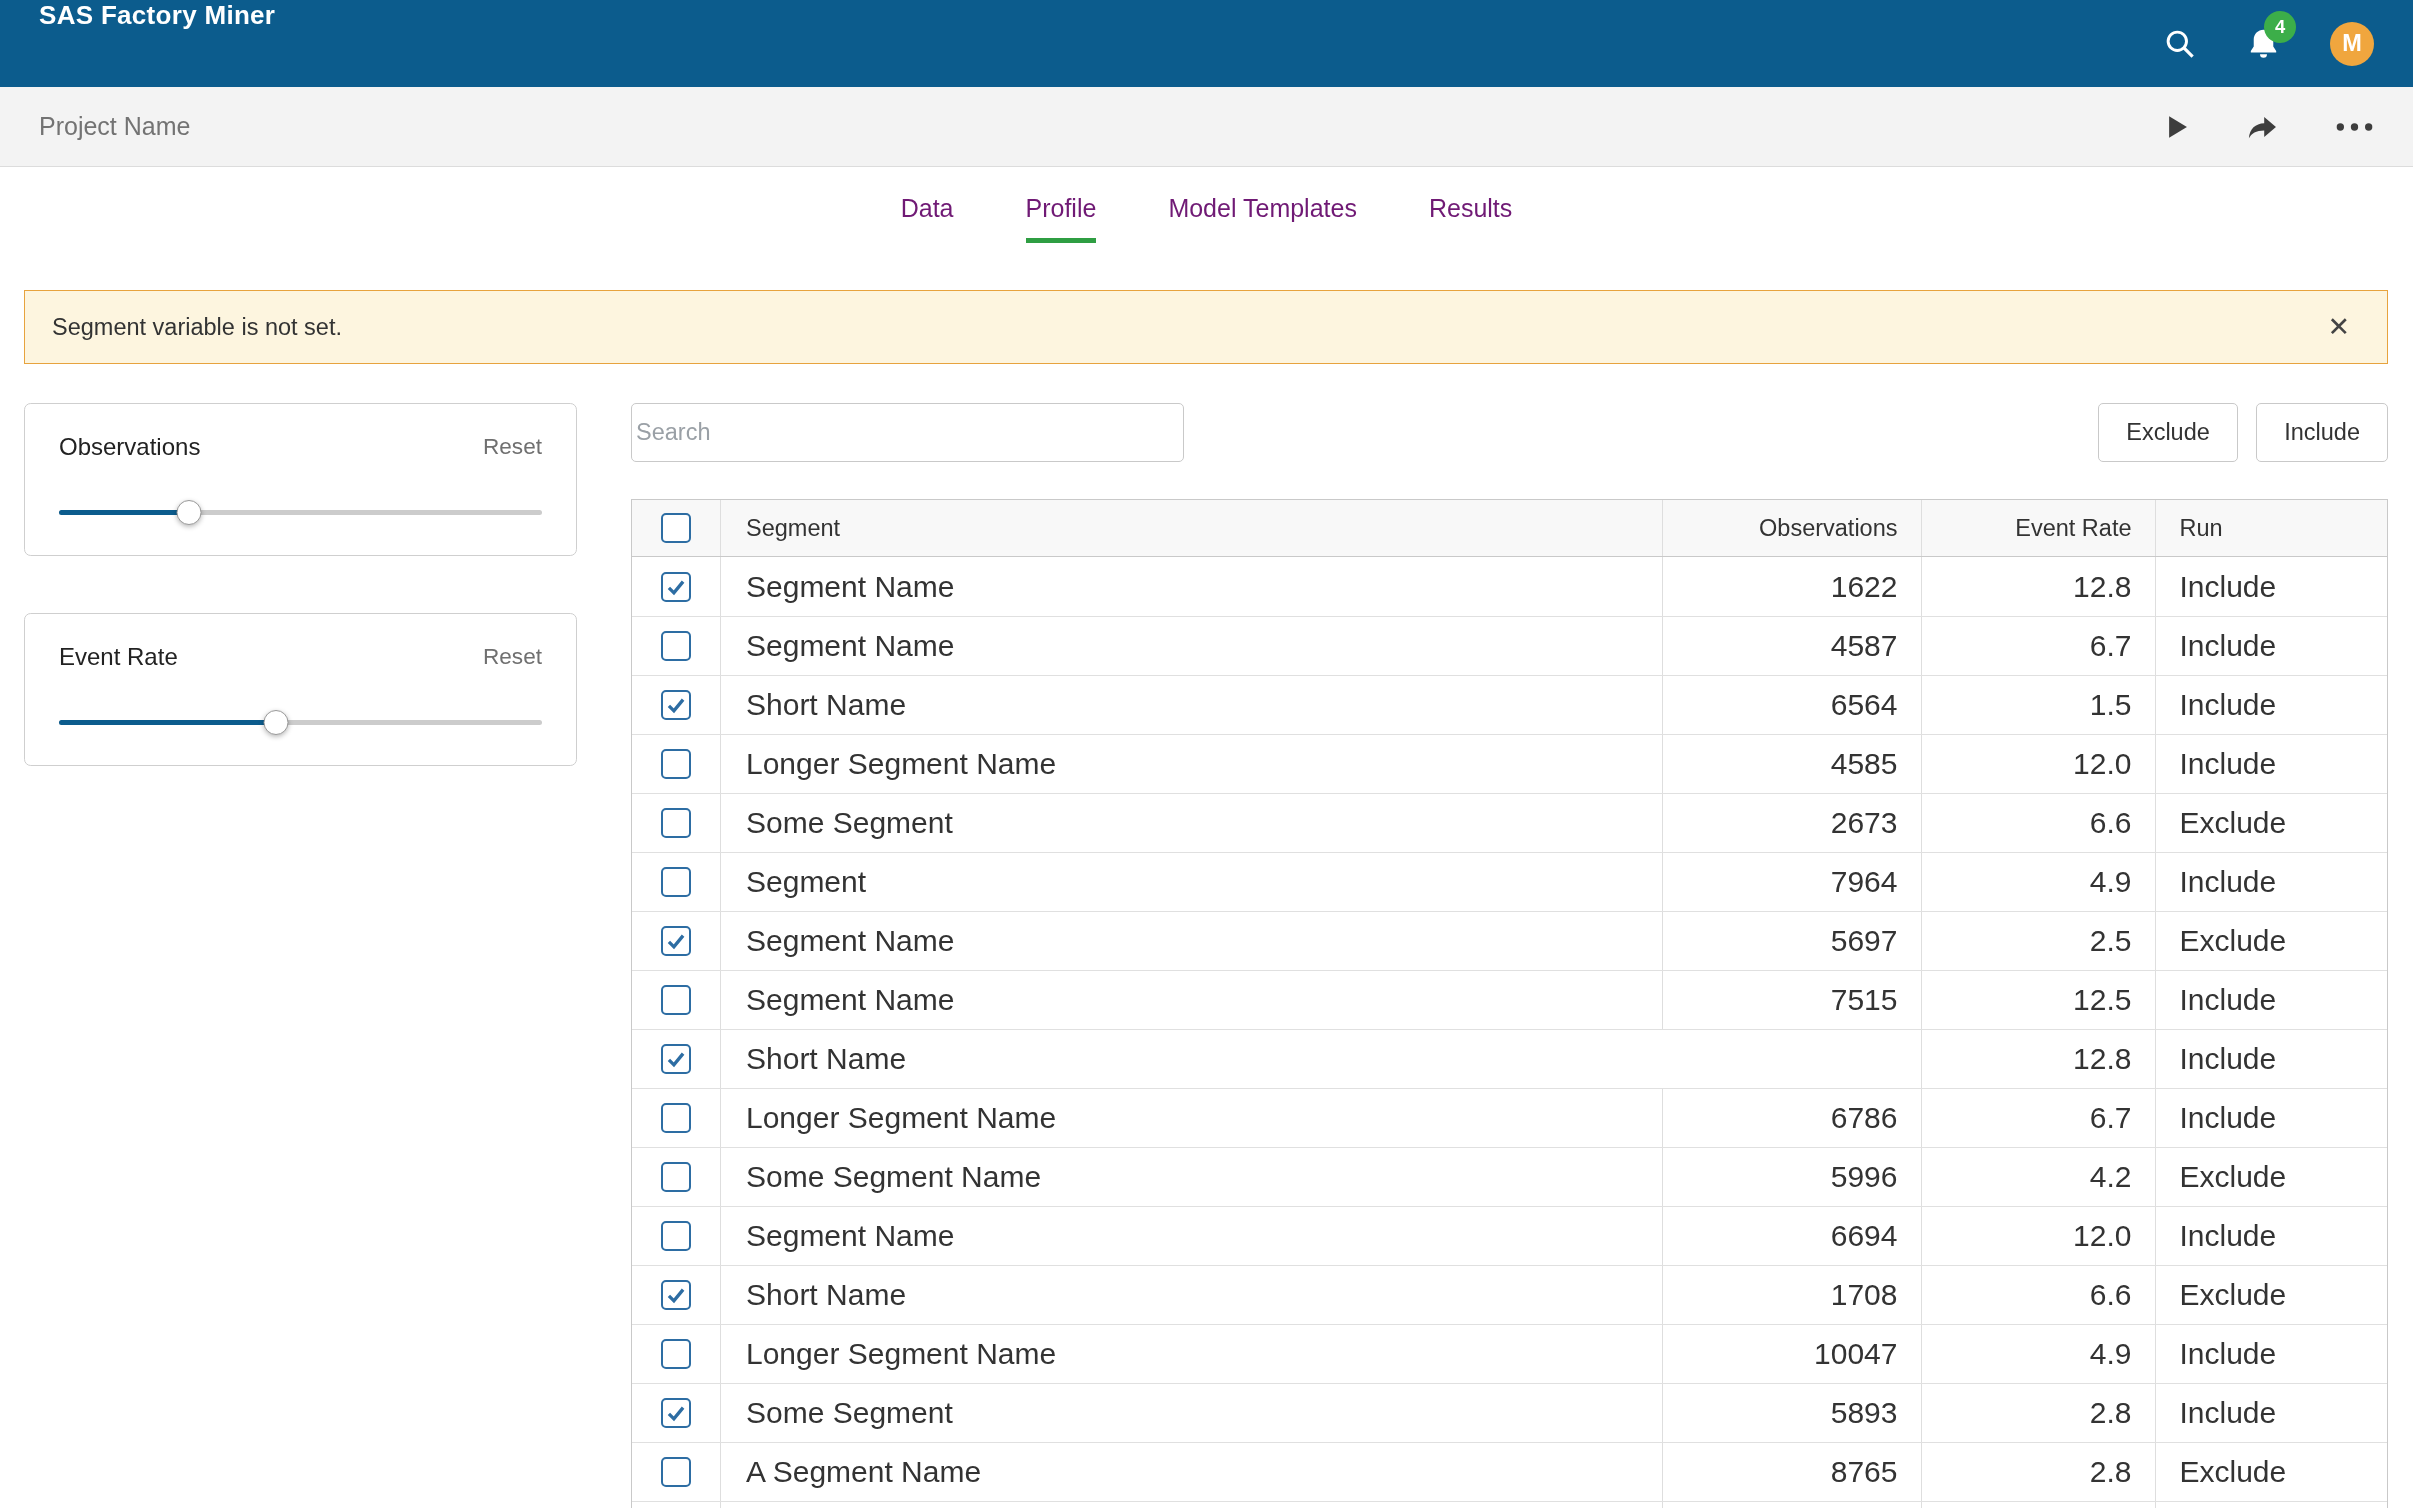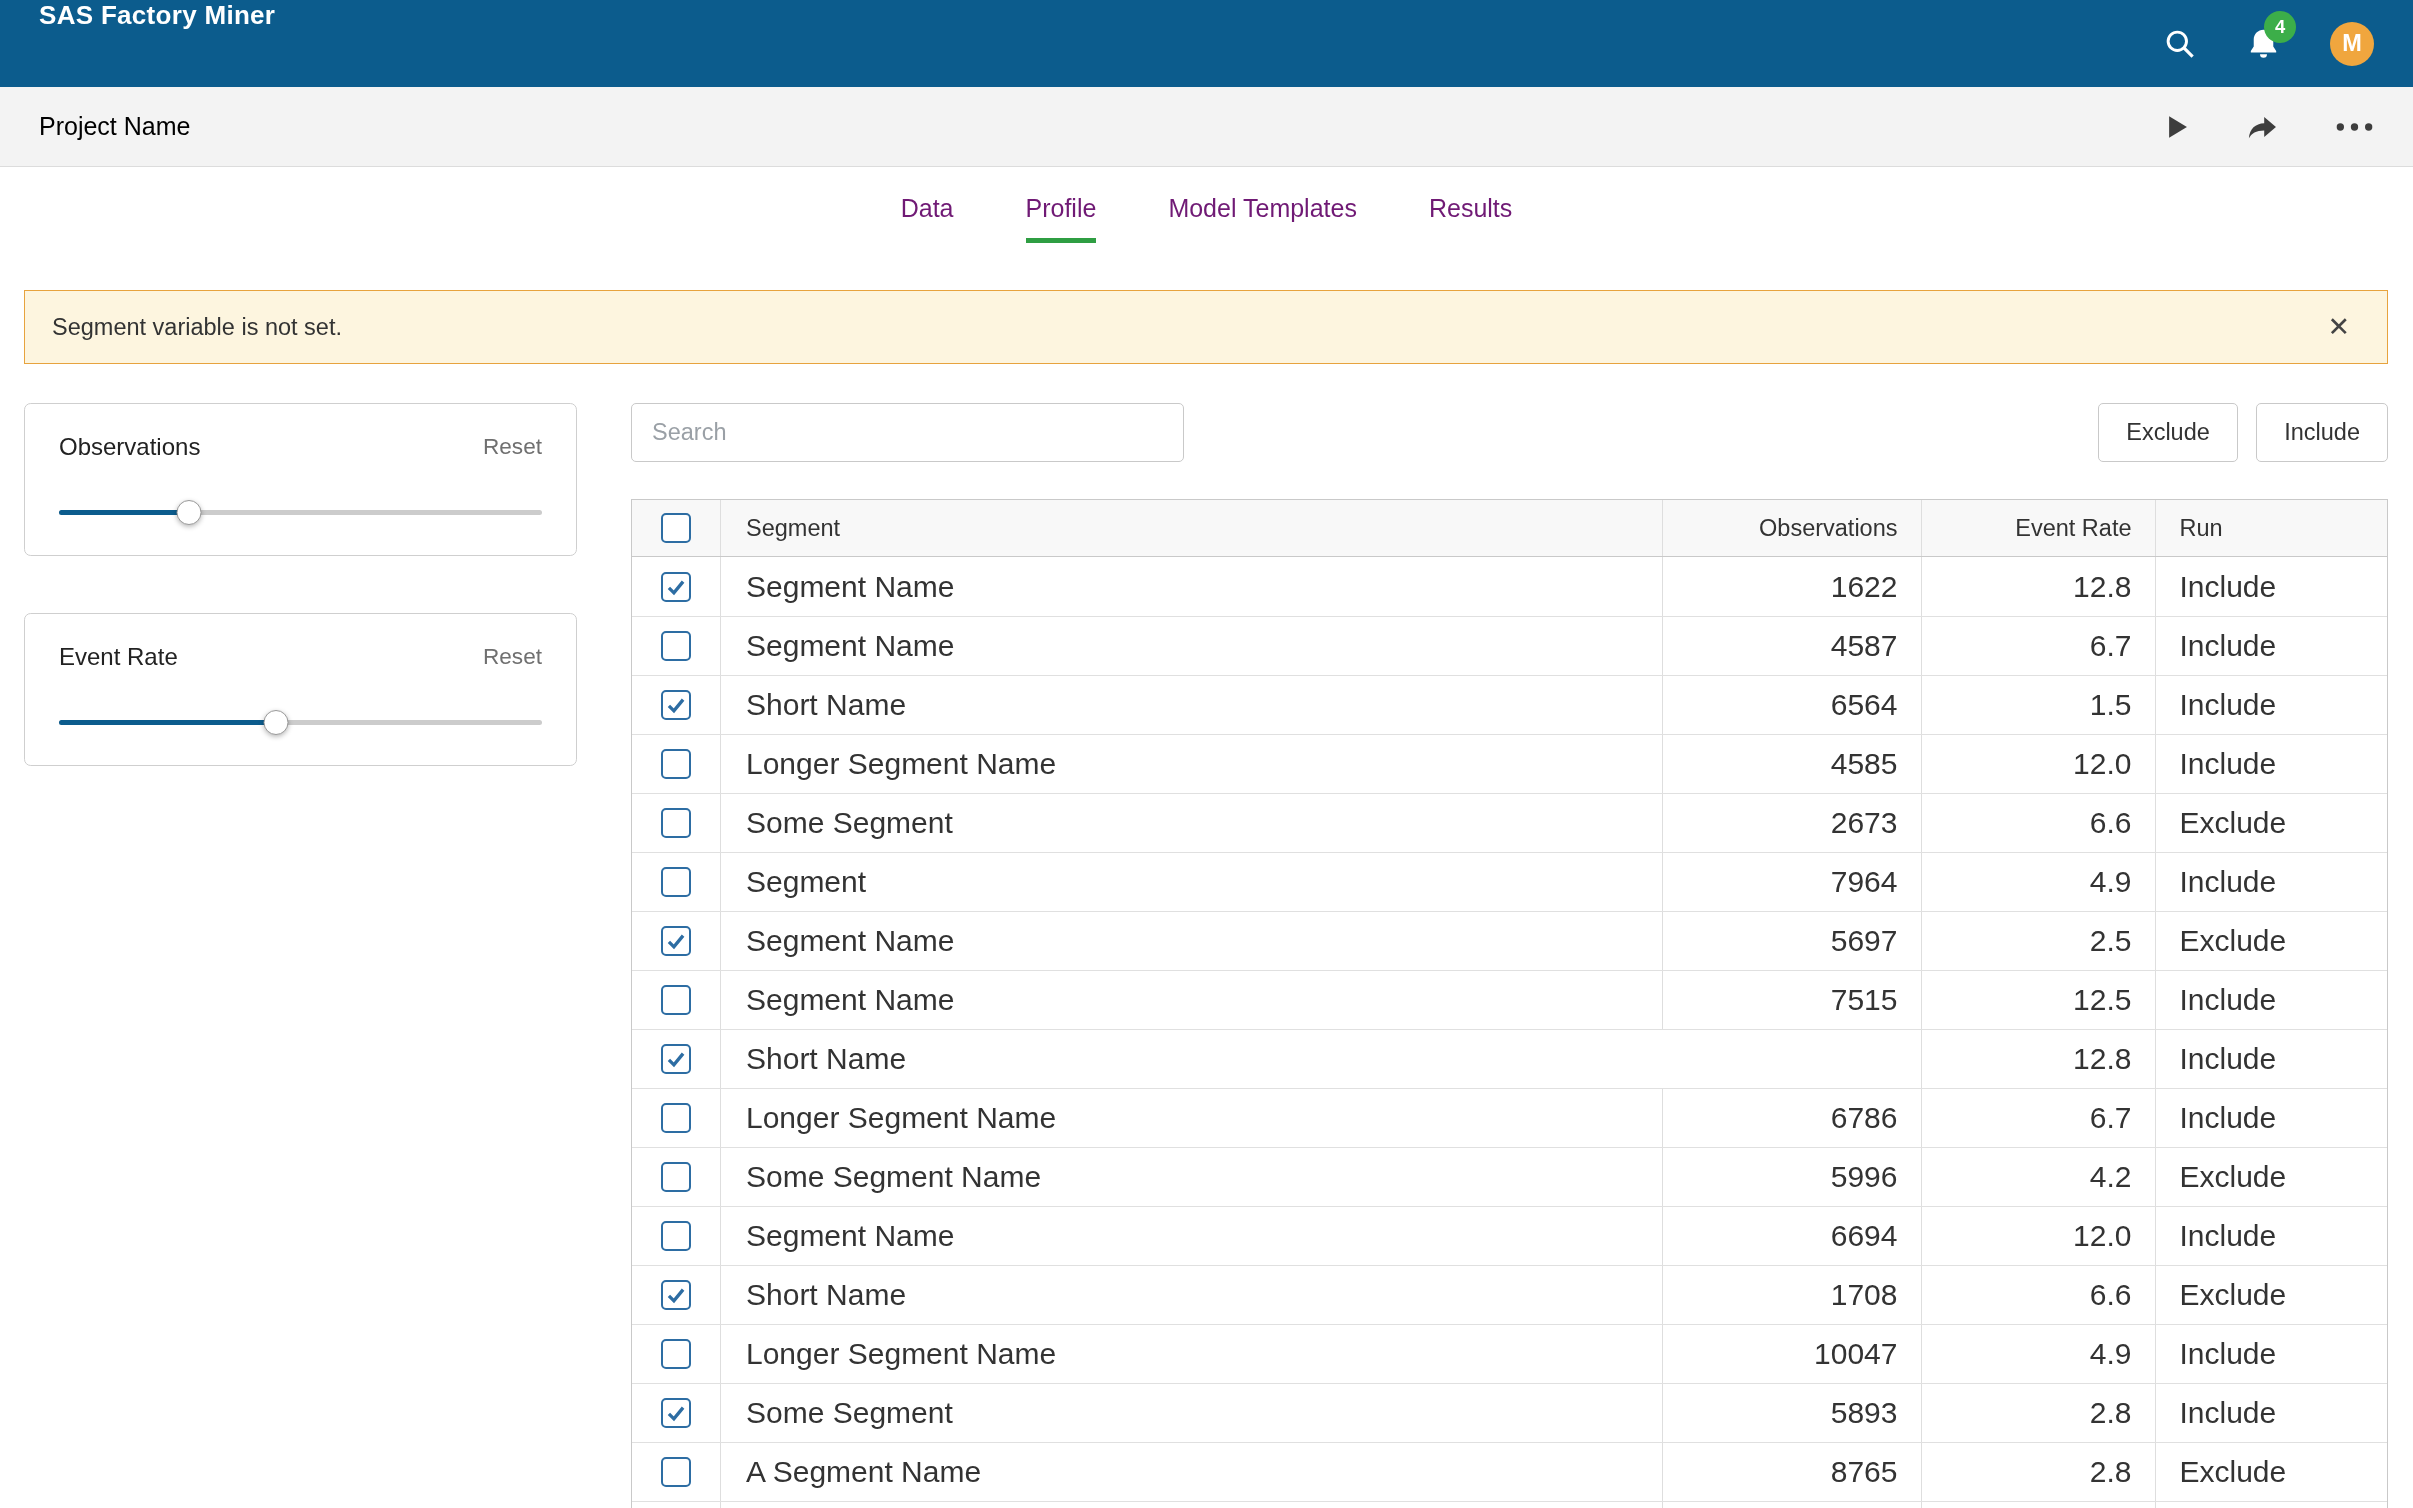--- a/index.html
+++ b/index.html
@@ -27,21 +27,21 @@
   .avatar {
     width:44px; height:44px; border-radius:50%; background:#f0a63e;
     color:#fff; font-weight:700; font-size:23.5px;
     display:flex; align-items:center; justify-content:center; cursor:pointer;
   }
 
   
   .projectbar {
     height:80px; background:#f3f3f3; border-bottom:0.8px solid #dcdcdc;
     display:flex; align-items:center; justify-content:space-between;
-    padding:0 39px; font-size:25px; color:#000000;
+    padding:0 39px; font-size:25px; color:#737373;
   }
   .projectbar-actions { display:flex; align-items:center; gap:54px; }
 
   
   .tabs { display:flex; justify-content:center; gap:72px; margin-top:27px; }
   .tab {
     font-size:25px; color:#701a75; padding-bottom:15px;
     border-bottom:5px solid transparent; cursor:pointer;
   }
   .tab.active { border-bottom-color:#2f9e43; }
@@ -75,21 +75,21 @@
     position:absolute; top:0; left:0; width:25px; height:25px;
     background:#fff; border:1.7px solid #9a9a9a; border-radius:50%;
     box-shadow:0 1.7px 5px rgba(0,0,0,.28); transform:translateX(-50%); cursor:pointer;
   }
 
   
   .main { flex:1; min-width:0; }
   .main-toolbar { display:flex; align-items:center; }
   .search-input {
     width:553px; height:59px; border:1.7px solid #c9c9c9; border-radius:5px;
-    font-size:23.5px; padding:0 20px; color:#333; outline:none;
+    font-size:23.5px; padding:0 4px; color:#333; outline:none;
     font-family:"Liberation Sans", sans-serif;
   }
   .search-input::placeholder { color:#9aa0a6; }
   .toolbar-spacer { flex:1; }
   .btn {
     height:59px; background:#fff; border:1.7px solid #c9c9c9; border-radius:5px;
     font-size:23.5px; color:#333; padding:0 27px; cursor:pointer;
     font-family:"Liberation Sans", sans-serif;
   }
   .btn + .btn { margin-left:18.4px; }

